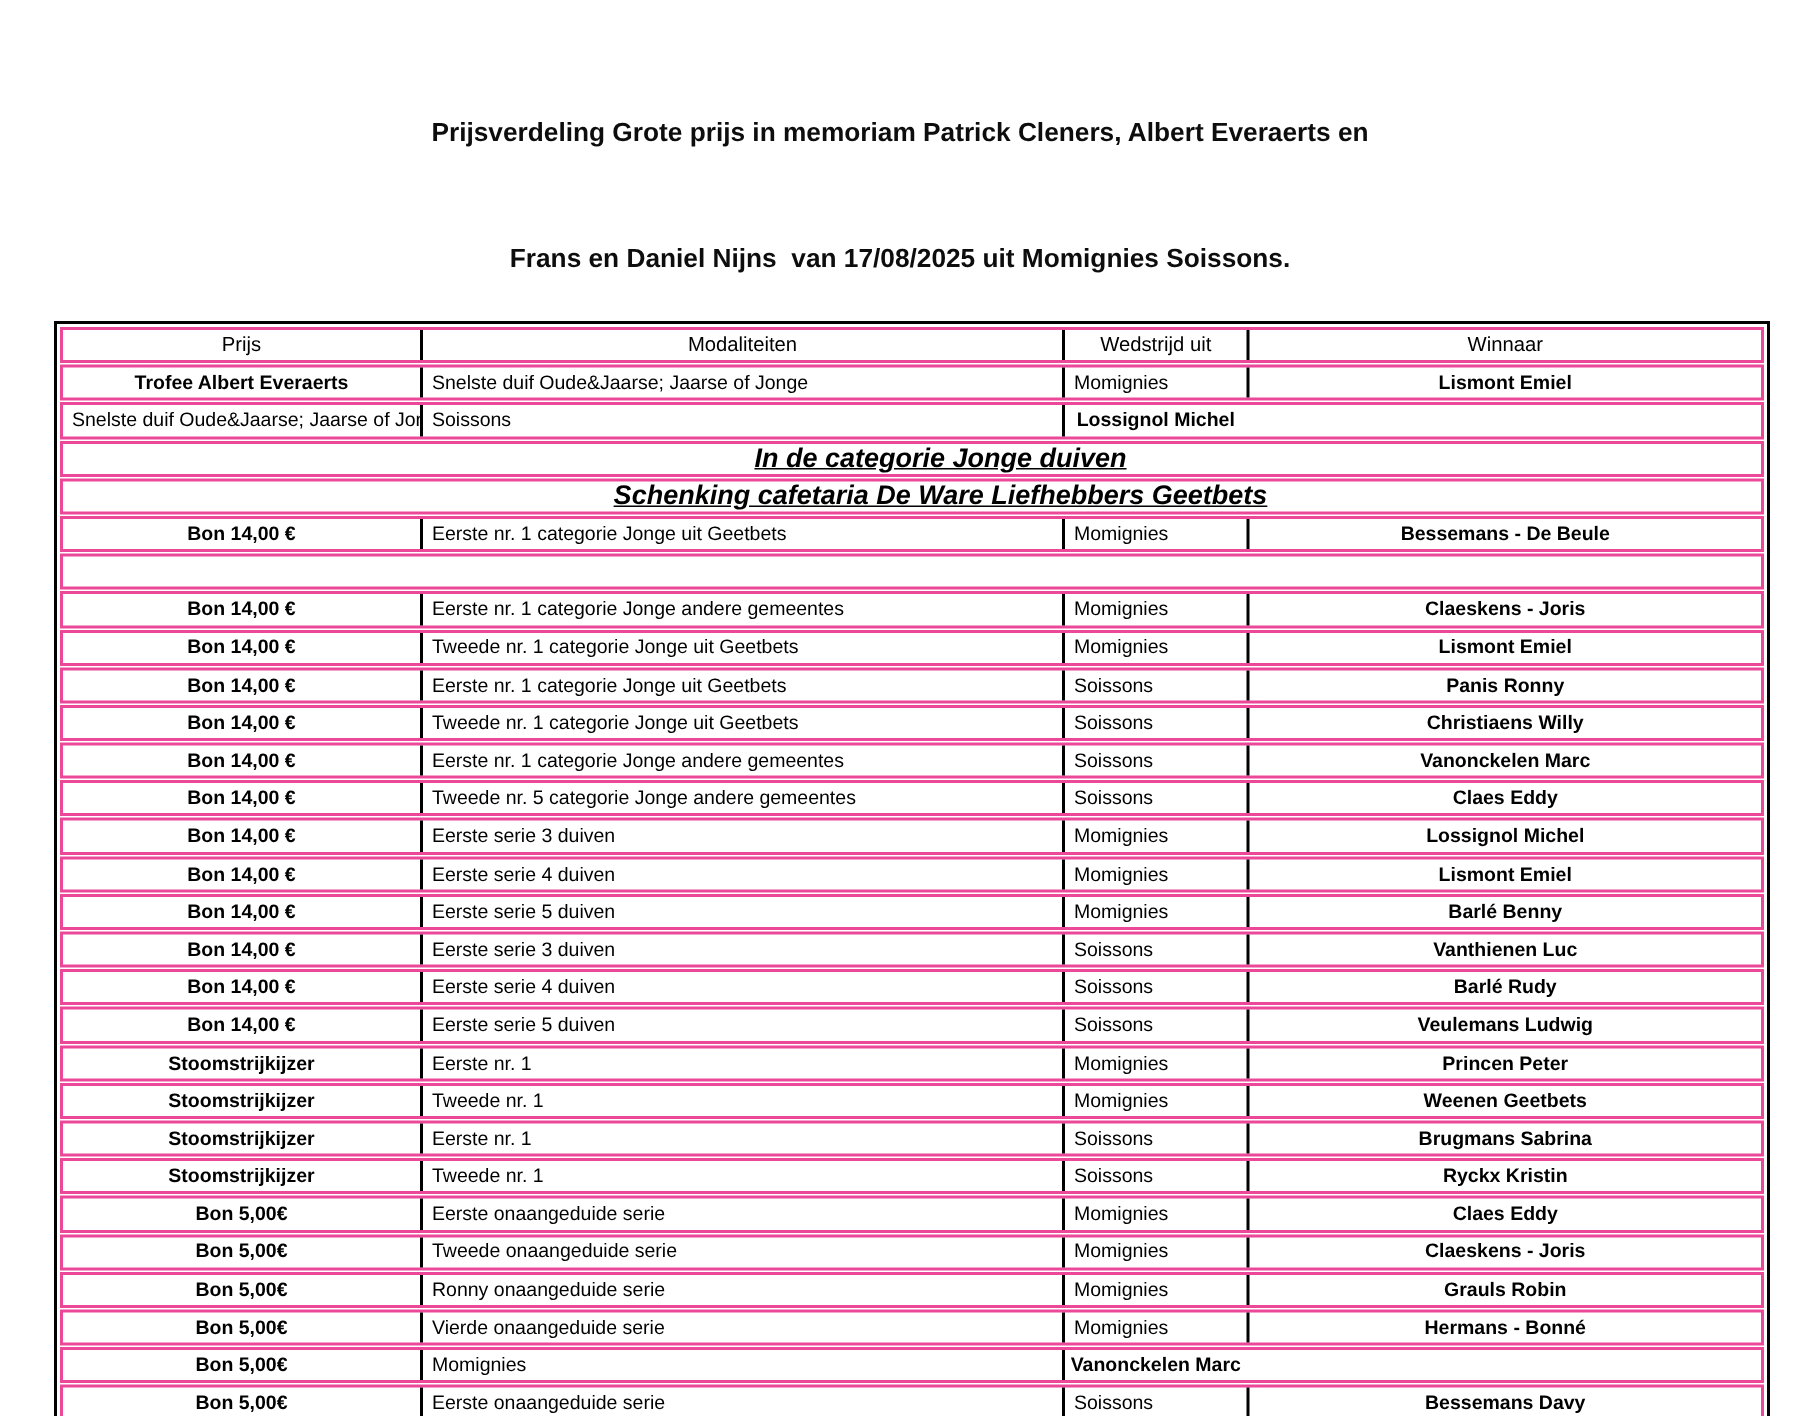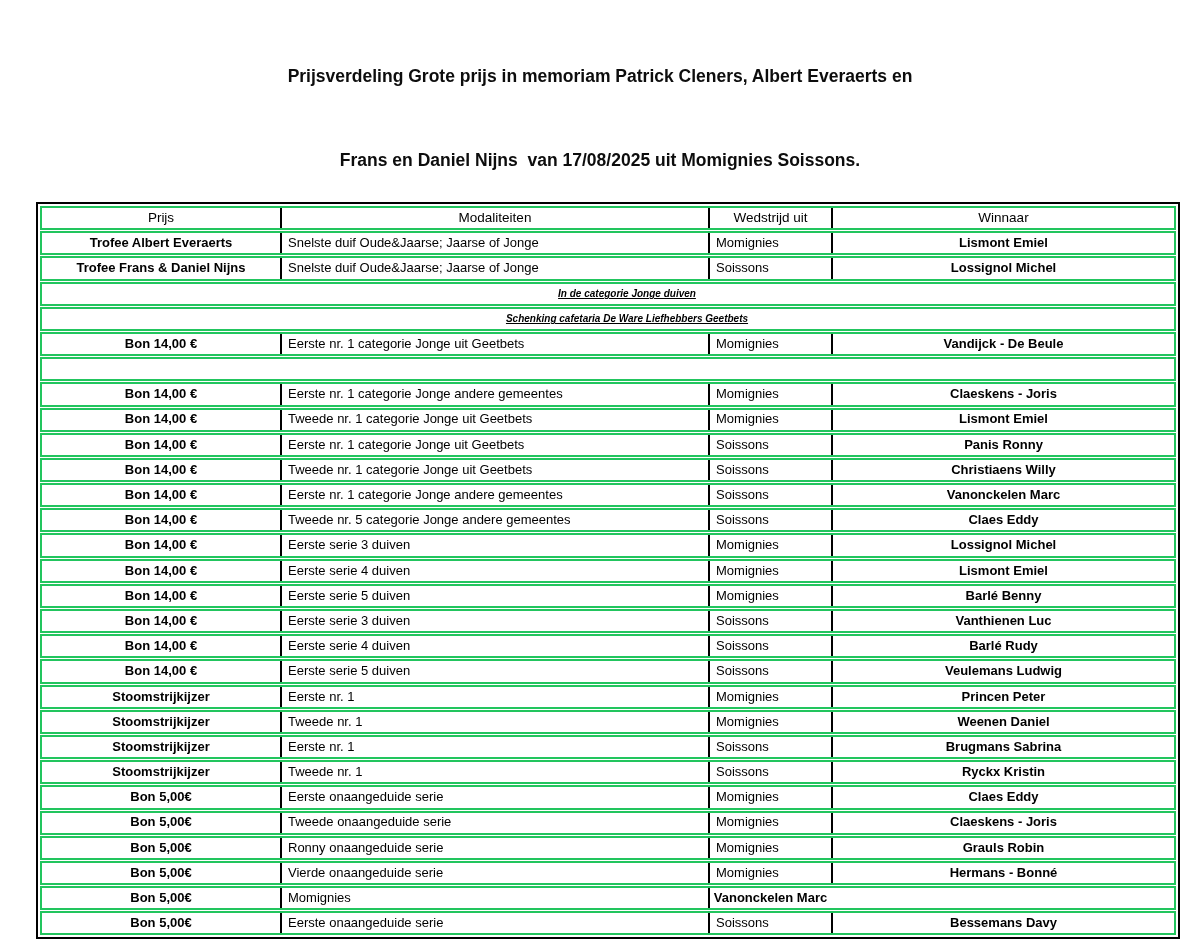--- a/index.html
+++ b/index.html
@@ -11,32 +11,33 @@
     overflow: hidden;
   }
   .page-title {
     text-align: center;
     font-weight: 700;
     font-size: 17.5px;
     line-height: 28px;
     padding-top: 6px;
     white-space: pre-wrap;
     color: #0d0d0d;
+    margin-top: 12px;
   }
   .table-wrap {
     margin-left: 36px;
     width: 1144px;
     border: 2px solid #000;
     padding: 2px;
     background: #fff;
   }
   .row {
     display: grid;
     grid-template-columns: 238px 428px 123px 1fr;
-    border: 2px solid #22c55e;
+    border: 2px solid #ec4899;
     margin-top: 1px;
     background: #fff;
   }
   .row:first-child { margin-top: 0; }
   .row.section-row, .row.empty-row { grid-template-columns: 1fr; }
   .cell {
     min-height: 20.2px;
     display: flex;
     align-items: center;
     padding: 0 6px;
@@ -48,21 +49,21 @@
   }
   .cell:first-child { border-left: none; }
   .center { justify-content: center; text-align: center; }
   .bold { font-weight: 700; }
   .header-row .cell { justify-content: center; font-size: 13.5px; }
   .section-label {
     justify-content: center;
     font-weight: 700;
     font-style: italic;
     text-decoration: underline;
-    font-size: 10px;
+    font-size: 18px;
     padding-left: 44px;
   }
 </style>
 </head>
 <body>
 
 <div class="page-title">
   <div>Prijsverdeling Grote prijs in memoriam Patrick Cleners, Albert Everaerts en</div>
   <div>Frans en Daniel Nijns  van 17/08/2025 uit Momignies Soissons.</div>
 </div>
@@ -75,36 +76,35 @@
         <div class="cell">Wedstrijd uit</div>
         <div class="cell">Winnaar</div>
       </div>
       <div class="row data-row">
         <div class="cell bold center">Trofee Albert Everaerts</div>
         <div class="cell">Snelste duif Oude&amp;Jaarse; Jaarse of Jonge</div>
         <div class="cell">Momignies</div>
         <div class="cell bold center">Lismont Emiel</div>
       </div>
       <div class="row data-row">
-        <div class="cell bold center">Trofee Frans &amp; Daniel Nijns</div>
         <div class="cell">Snelste duif Oude&amp;Jaarse; Jaarse of Jonge</div>
         <div class="cell">Soissons</div>
         <div class="cell bold center">Lossignol Michel</div>
       </div>
       <div class="row section-row">
         <div class="cell section-label">In de categorie Jonge duiven</div>
       </div>
       <div class="row section-row">
         <div class="cell section-label">Schenking cafetaria De Ware Liefhebbers Geetbets</div>
       </div>
       <div class="row data-row">
         <div class="cell bold center">Bon 14,00 €</div>
         <div class="cell">Eerste nr. 1 categorie Jonge uit Geetbets</div>
         <div class="cell">Momignies</div>
-        <div class="cell bold center">Vandijck - De Beule</div>
+        <div class="cell bold center">Bessemans - De Beule</div>
       </div>
       <div class="row empty-row">
         <div class="cell"></div>
       </div>
       <div class="row data-row">
         <div class="cell bold center">Bon 14,00 €</div>
         <div class="cell">Eerste nr. 1 categorie Jonge andere gemeentes</div>
         <div class="cell">Momignies</div>
         <div class="cell bold center">Claeskens - Joris</div>
       </div>
@@ -177,21 +177,21 @@
       <div class="row data-row">
         <div class="cell bold center">Stoomstrijkijzer</div>
         <div class="cell">Eerste nr. 1</div>
         <div class="cell">Momignies</div>
         <div class="cell bold center">Princen Peter</div>
       </div>
       <div class="row data-row">
         <div class="cell bold center">Stoomstrijkijzer</div>
         <div class="cell">Tweede nr. 1</div>
         <div class="cell">Momignies</div>
-        <div class="cell bold center">Weenen Daniel</div>
+        <div class="cell bold center">Weenen Geetbets</div>
       </div>
       <div class="row data-row">
         <div class="cell bold center">Stoomstrijkijzer</div>
         <div class="cell">Eerste nr. 1</div>
         <div class="cell">Soissons</div>
         <div class="cell bold center">Brugmans Sabrina</div>
       </div>
       <div class="row data-row">
         <div class="cell bold center">Stoomstrijkijzer</div>
         <div class="cell">Tweede nr. 1</div>

